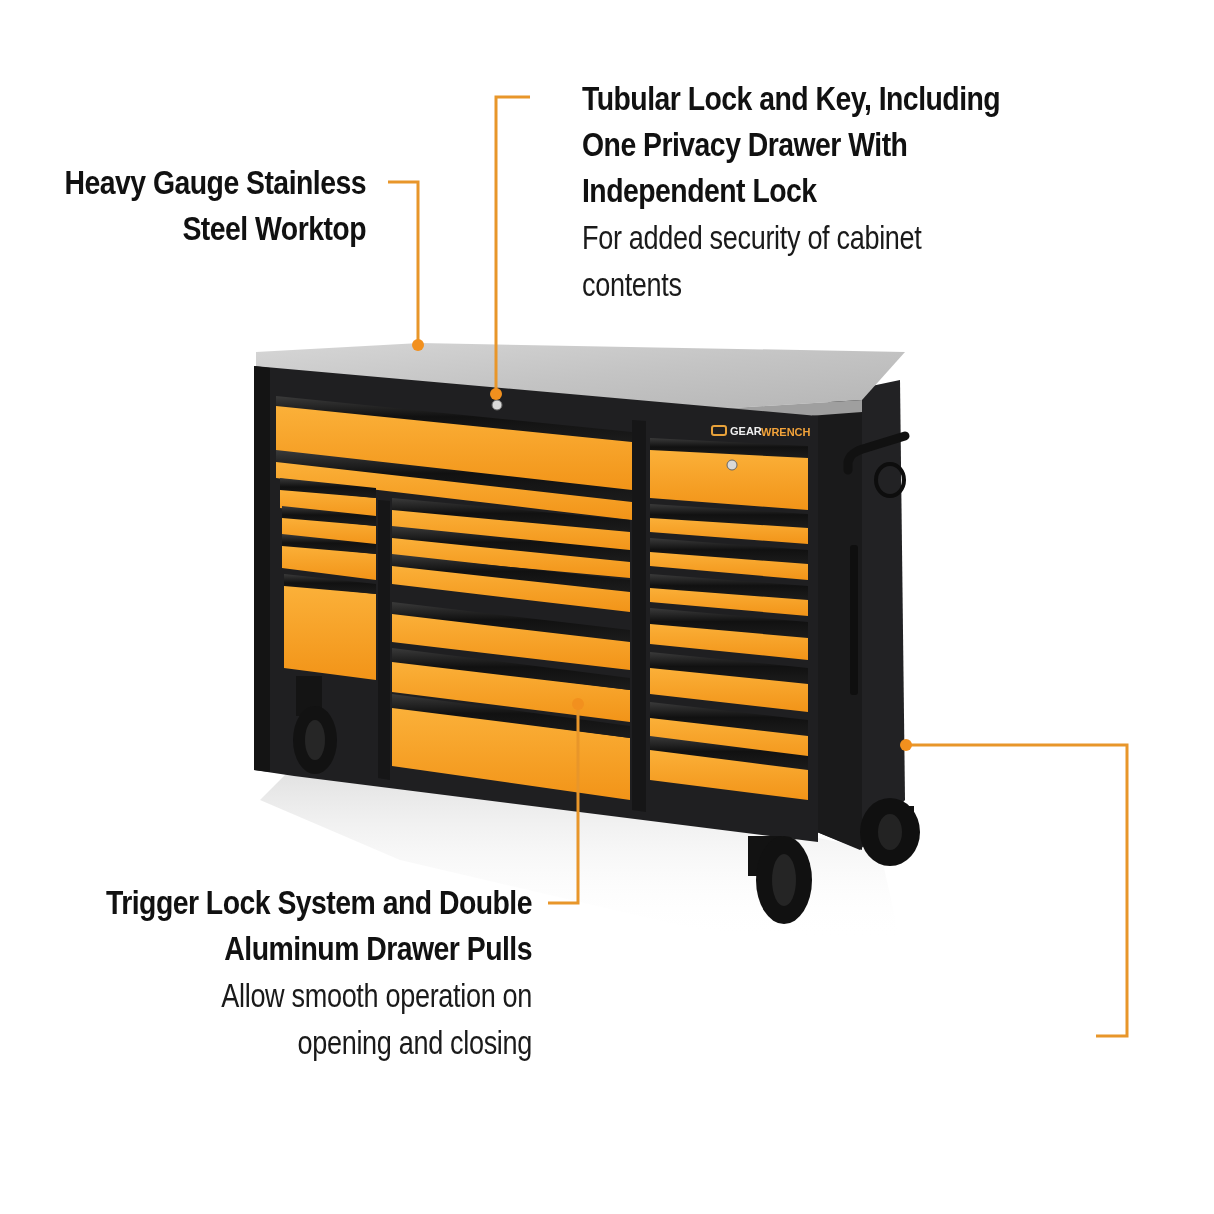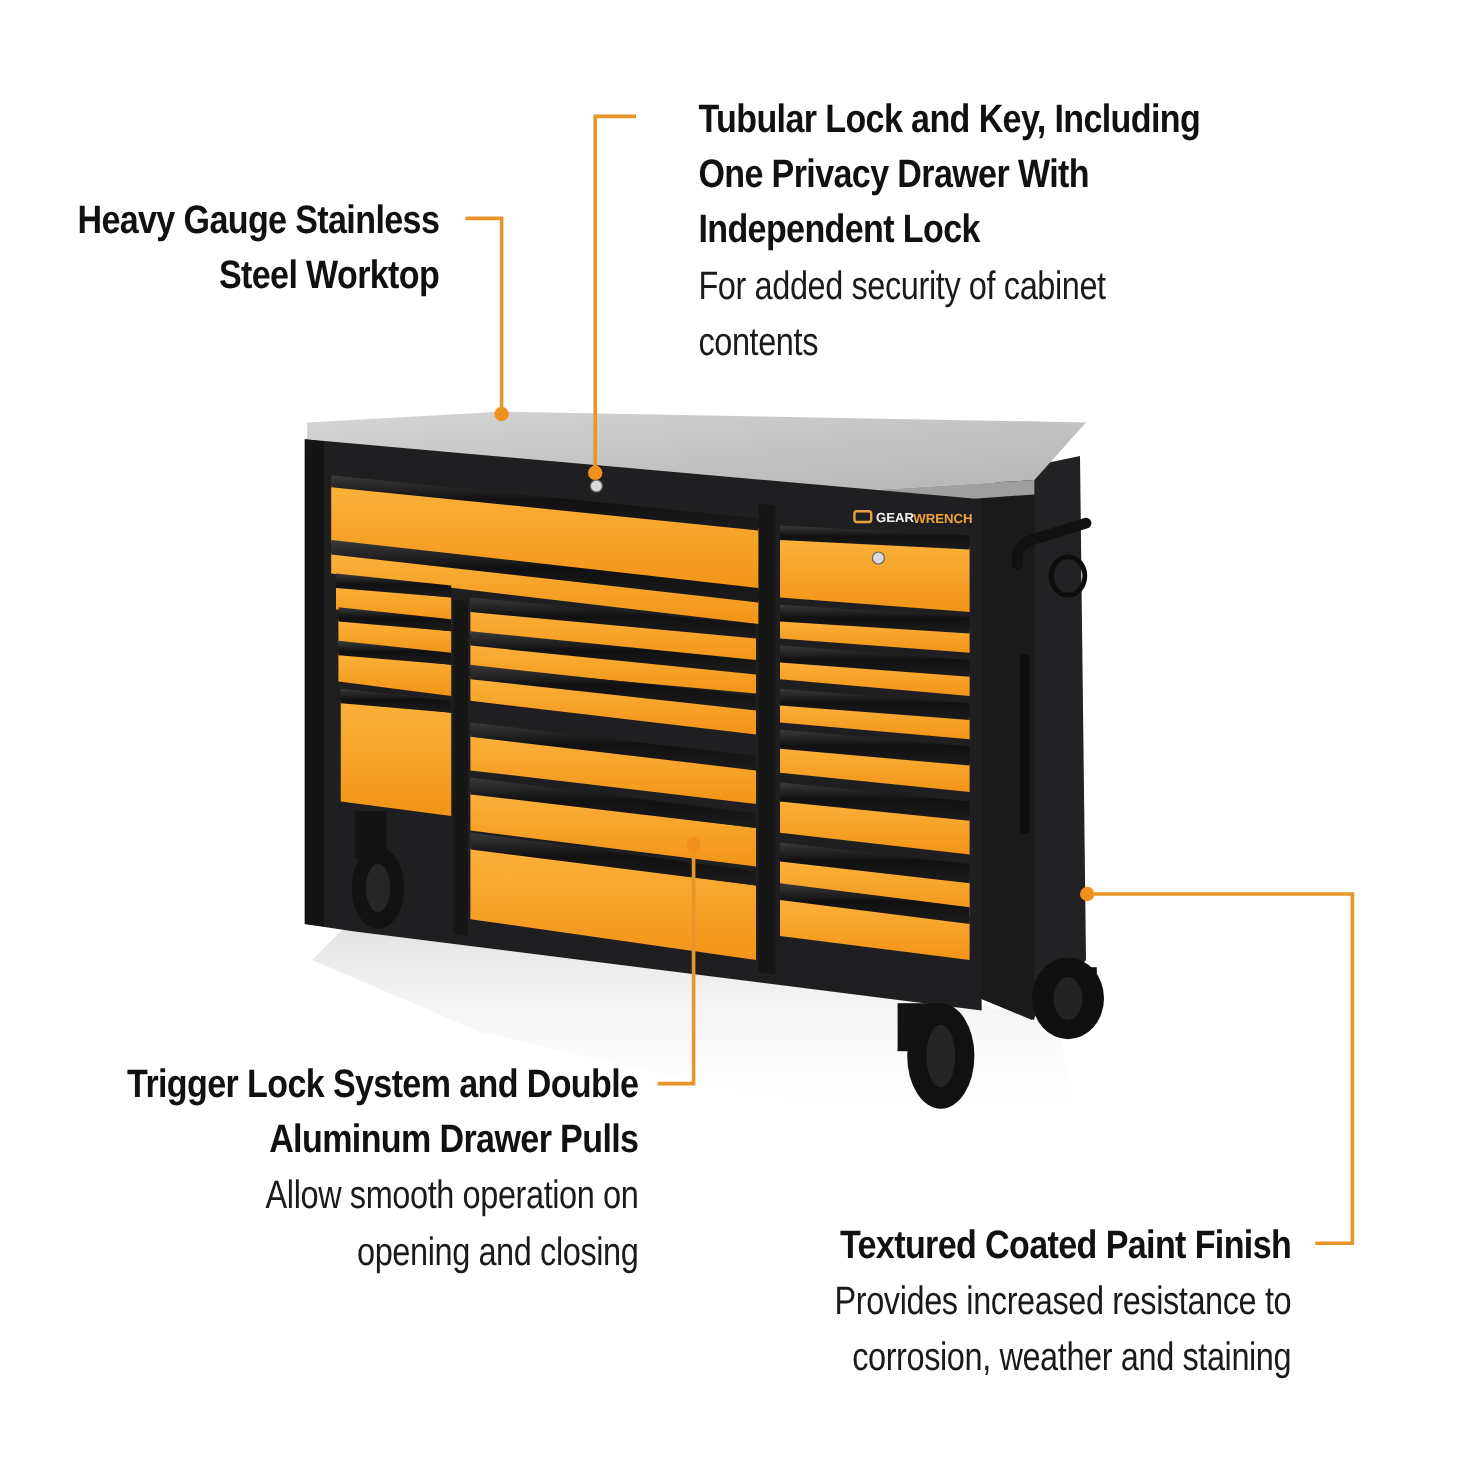--- a/index.html
+++ b/index.html
@@ -171,19 +171,14 @@
     <div class="desc">contents</div>
   </div>
 
   <div class="callout right-align" style="right:682px; top:880px; width:560px;">
     <div class="title">Trigger Lock System and Double</div>
     <div class="title">Aluminum Drawer Pulls</div>
     <div class="desc">Allow smooth operation on</div>
     <div class="desc">opening and closing</div>
   </div>
 
-  <div class="callout right-align" style="right:138px; top:1014px; width:560px;">
-    <div class="title">Textured Coated Paint Finish</div>
-    <div class="desc">Provides increased resistance to</div>
-    <div class="desc">corrosion, weather and staining</div>
-  </div>
 
 </div>
 
 </body></html>

